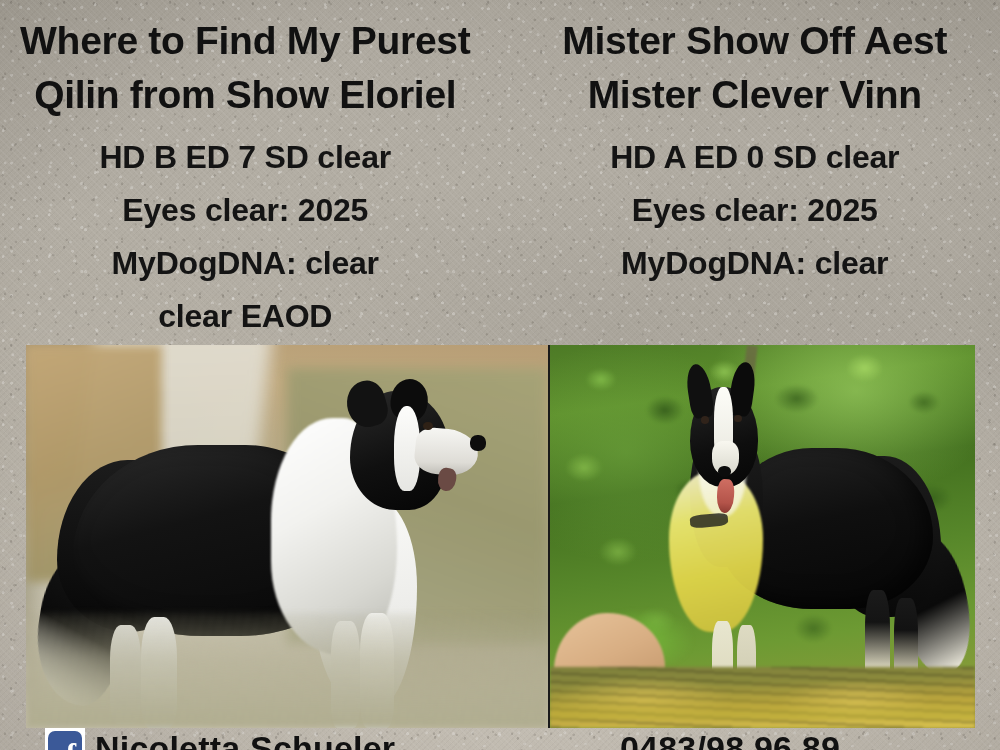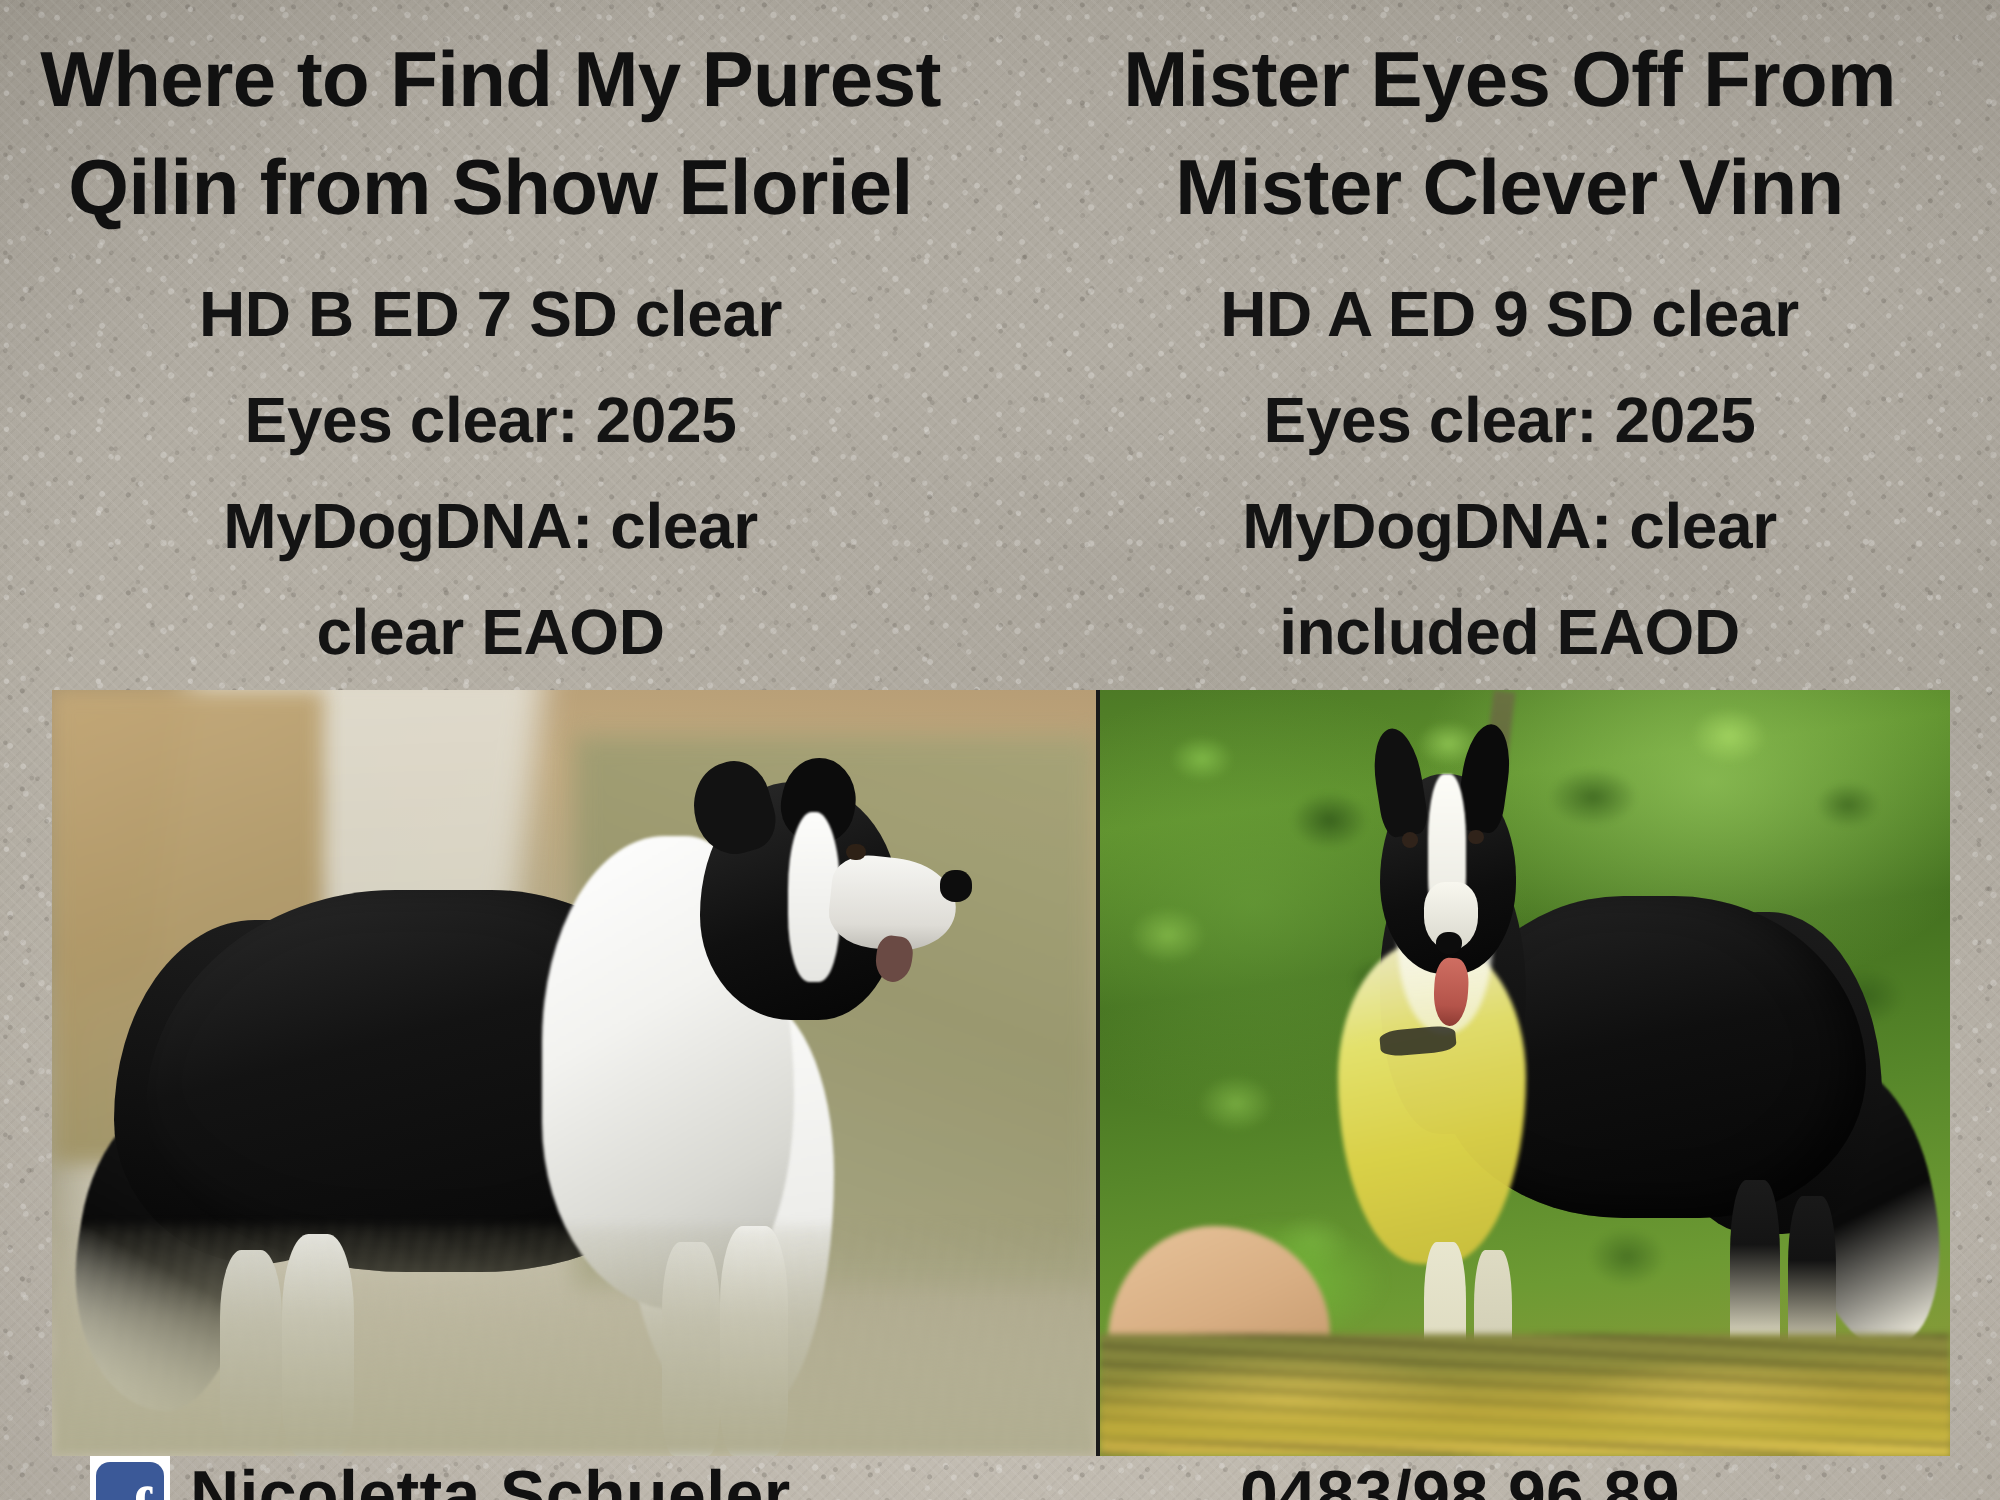--- a/index.html
+++ b/index.html
@@ -625,28 +625,27 @@
       <div class="dog-health">
         <span class="hline">HD B ED 7 SD clear</span>
         <span class="hline">Eyes clear: 2025</span>
         <span class="hline">MyDogDNA: clear</span>
         <span class="hline">clear EAOD</span>
       </div>
     </div>
 
     <div class="col">
       <div class="dog-title">
-        <span class="tline">Mister Eyes Off From</span><br>
+        <span class="tline">Mister Show Off Aest</span><br>
         <span class="tline">Mister Clever Vinn</span>
       </div>
       <div class="dog-health">
-        <span class="hline">HD A ED 9 SD clear</span>
+        <span class="hline">HD A ED 0 SD clear</span>
         <span class="hline">Eyes clear: 2025</span>
         <span class="hline">MyDogDNA: clear</span>
-        <span class="hline">included EAOD</span>
       </div>
     </div>
 
   </div>
 
   <div class="photo-row">
 
     <div class="photo left">
       <div class="scene-path"></div>
       <div class="track"></div>

